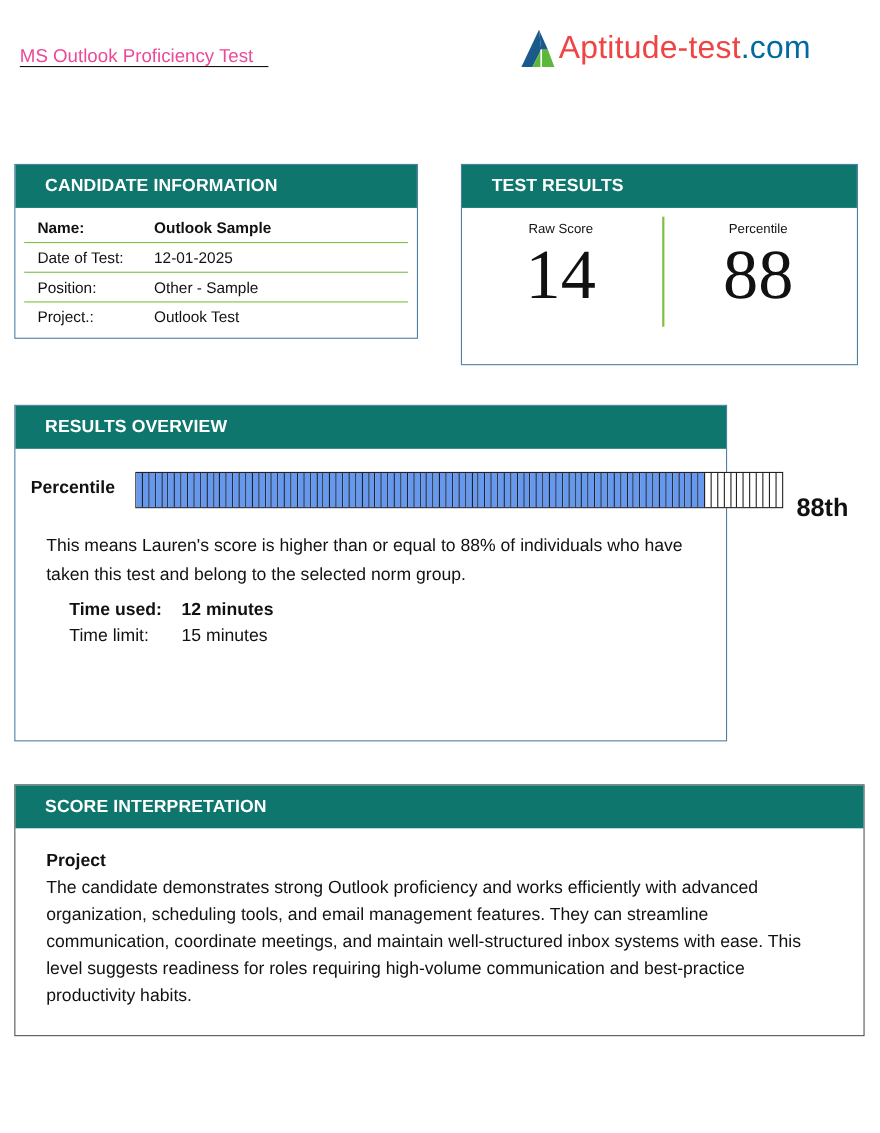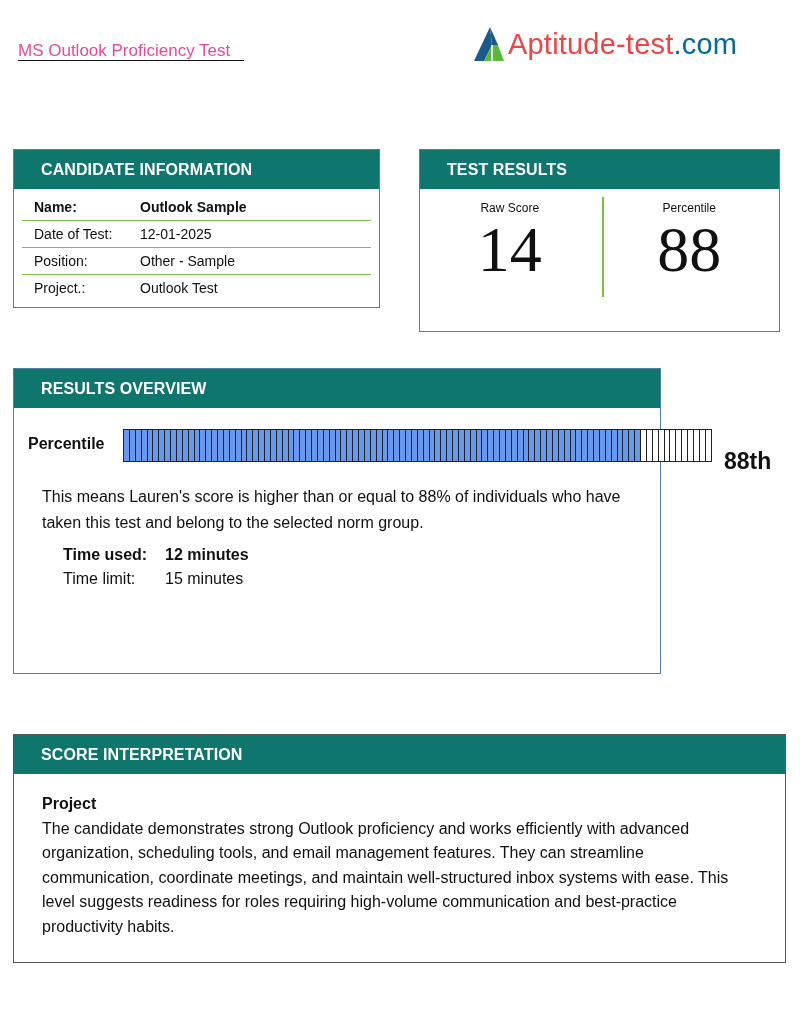--- a/index.html
+++ b/index.html
@@ -43,21 +43,21 @@
     .seg.on { background: #6699ee; }
     .pct-value { position: absolute; left: 710px; top: 24px; font-weight: bold; font-size: 23px; margin-top: 16px; }
     .ov-text { margin: 16px 28px 0 28px; font-size: 16px; line-height: 25.5px; }
     .ov-text p { margin: 0 0 8px 0; }
     .time-table { margin: 8px 28px 0 28px; font-size: 16px; line-height: 24px; }
     .time-row { display: flex; }
     .time-label { width: 102px; margin-left: 21px; }
     .time-row.bold { font-weight: bold; }
 
     
-    #interp { left: 13px; top: 734px; width: 773px; height: 229px; border-color: #555; }
+    #interp { left: 13px; top: 713px; width: 773px; height: 229px; border-color: #555; }
     .interp-body { margin: 18px 28px 0 28px; font-size: 16px; line-height: 24.5px; }
     .interp-level { font-weight: bold; }
   </style>
 </head>
 <body>
 
 <div class="doc-title">MS Outlook Proficiency Test</div>
 
 <div class="logo">
   <svg viewBox="0 0 36 38">

